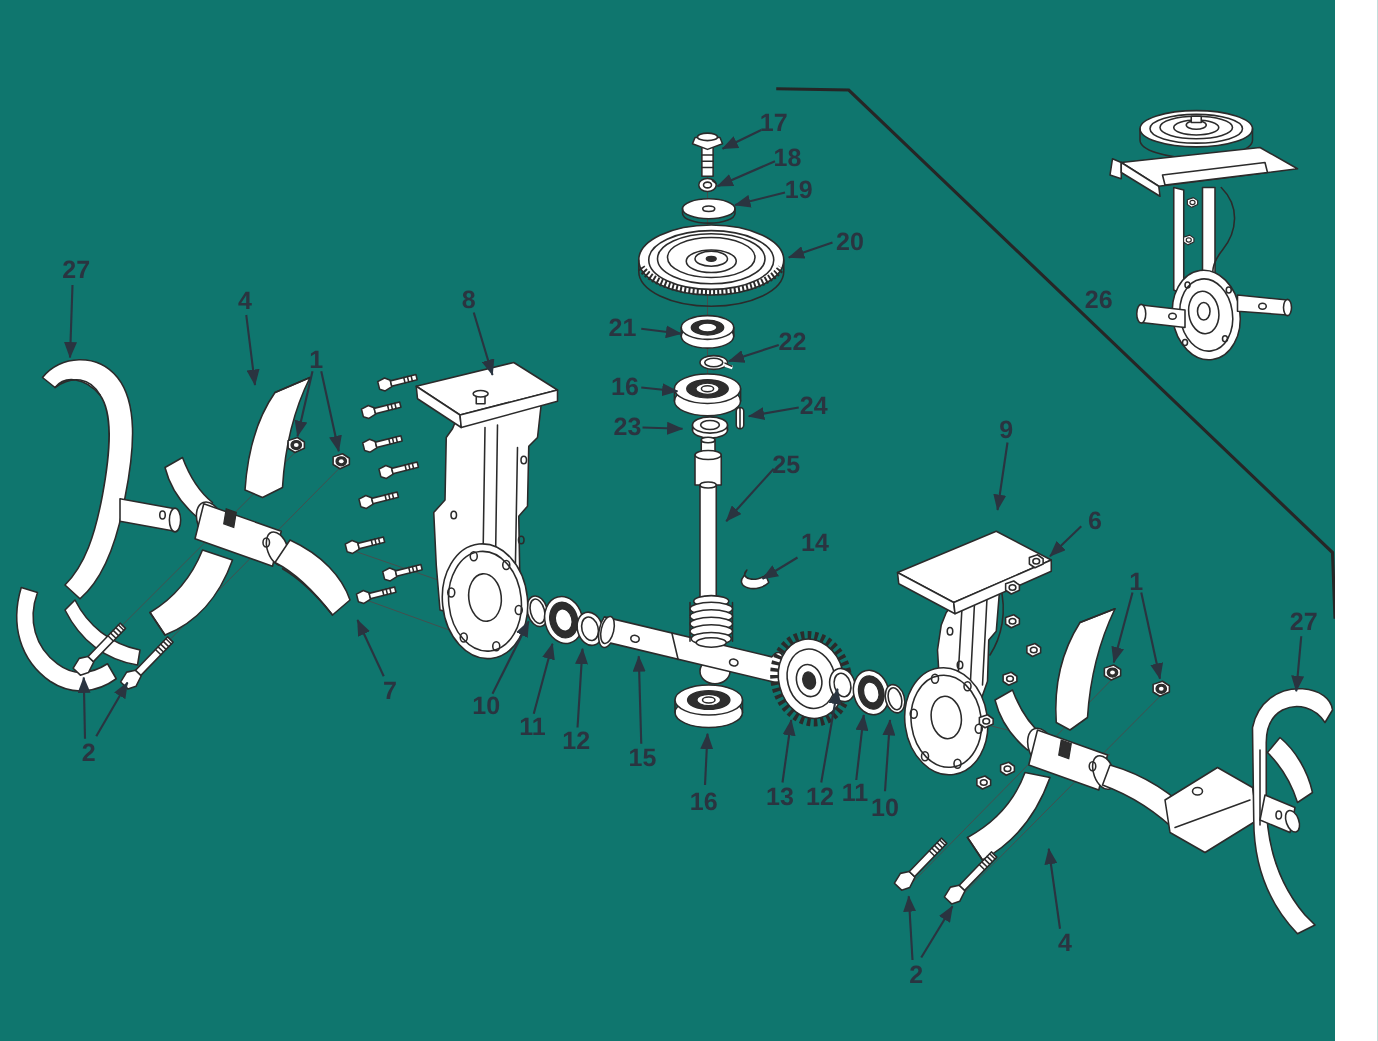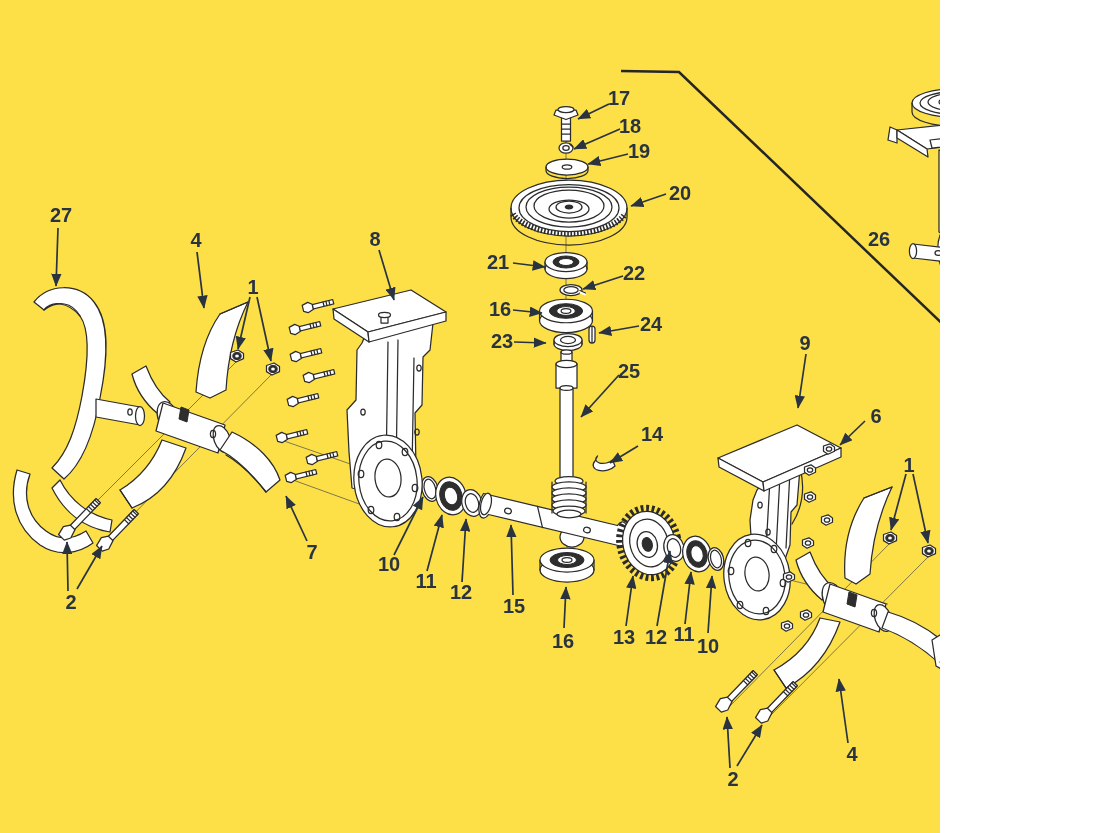--- a/index.html
+++ b/index.html
@@ -1,16 +1,16 @@
 <!DOCTYPE html>
 <html style="--label-color: #2a3440;"><head>
 <meta charset="utf-8">
 <style>
   html,body{margin:0;padding:0;background:#ffffff;}
-  .stage{position:relative;width:940px;height:833px;background:#fde047;overflow:hidden;
+  .stage{position:relative;width:1068px;height:833px;background:#0f766e;overflow:hidden;
          font-family:"Liberation Sans",sans-serif;}
   svg{position:absolute;left:0;top:0;}
   .ln{stroke:#2b2b2b;stroke-width:1.25;fill:none;stroke-linejoin:round;stroke-linecap:round;}
   .fw{stroke:#2b2b2b;stroke-width:1.25;fill:#ffffff;stroke-linejoin:round;}
   .dk{stroke:#2b2b2b;stroke-width:1;fill:#2e2e2e;}
   .thin{stroke:#4a4a4a;stroke-width:.7;fill:none;}
   .callout{font-family:"Liberation Sans",sans-serif;font-weight:bold;font-size:20px;fill:var(--label-color,#2a3440);}
   .arrow{stroke:var(--label-color,#2a3440);stroke-width:1.7;fill:none;}
   .sep{stroke:#262626;stroke-width:2.5;fill:none;stroke-linejoin:miter;}
 </style>

